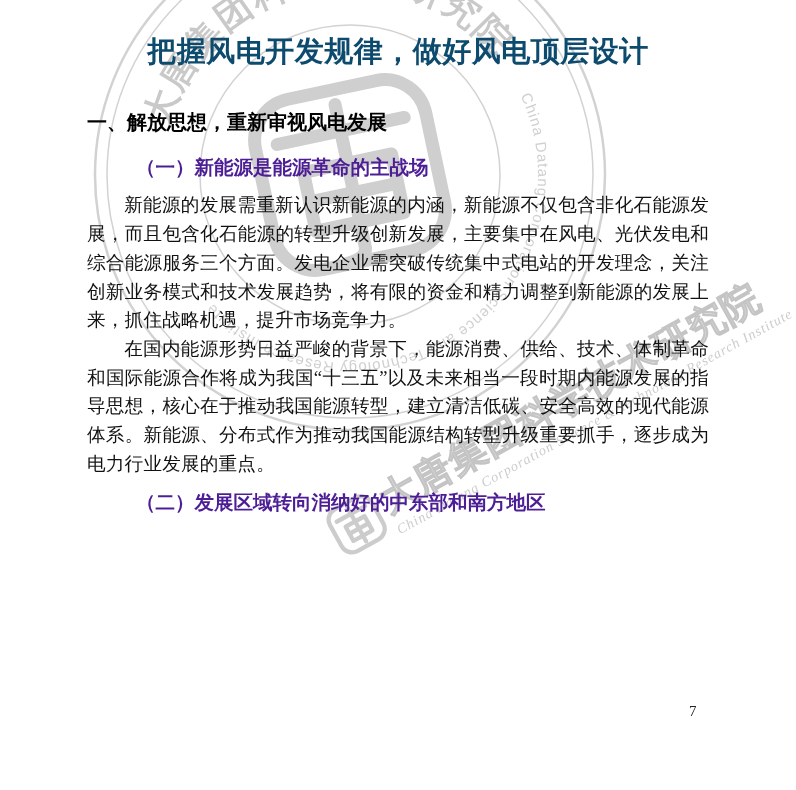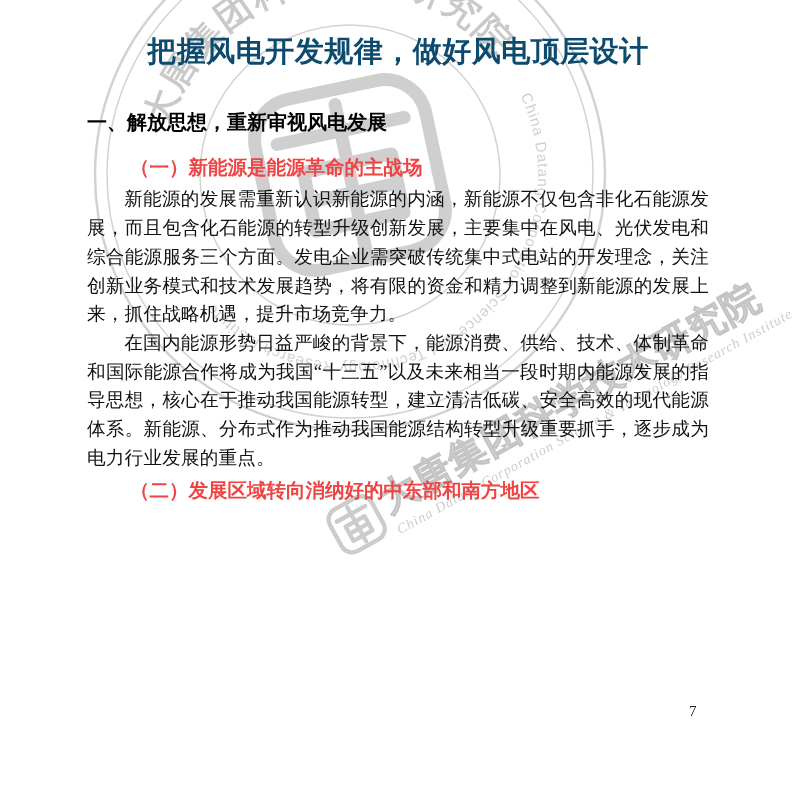--- a/index.html
+++ b/index.html
@@ -66,26 +66,26 @@
     letter-spacing: 0.5px;
   }
   .h-sec {
     margin: 39px 0 16px 0;
     font-family: "Liberation Sans", sans-serif;
     font-weight: bold;
     font-size: 20px; line-height: 28.7px;
     color: #000000;
   }
   .h-sub {
-    margin: 4px;
+    margin: 10px;
     font-family: "Liberation Sans", sans-serif;
     font-weight: bold;
     font-size: 19.5px; line-height: 28.7px;
     text-indent: 2em;
-    color: #ef4444;
+    color: #4c1d95;
   }
   .para {
     margin: 0;
     font-size: 18.6px; line-height: 28.7px;
     text-indent: 2em;
     text-align: justify;
     text-justify: inter-ideograph;
     letter-spacing: 0.2px;
     color: #111111;
   }

